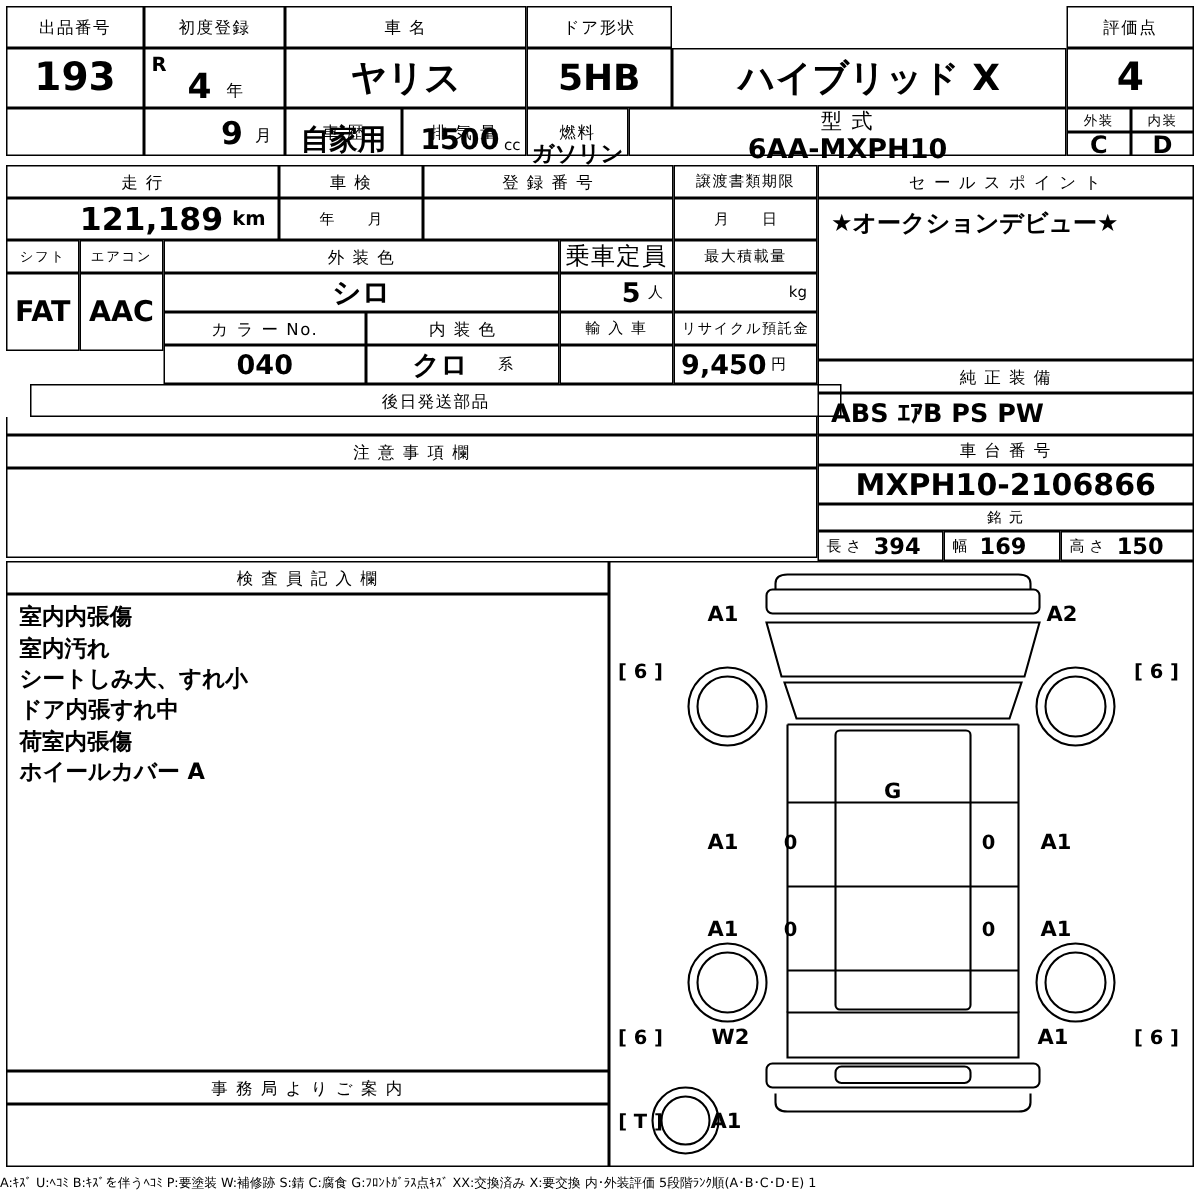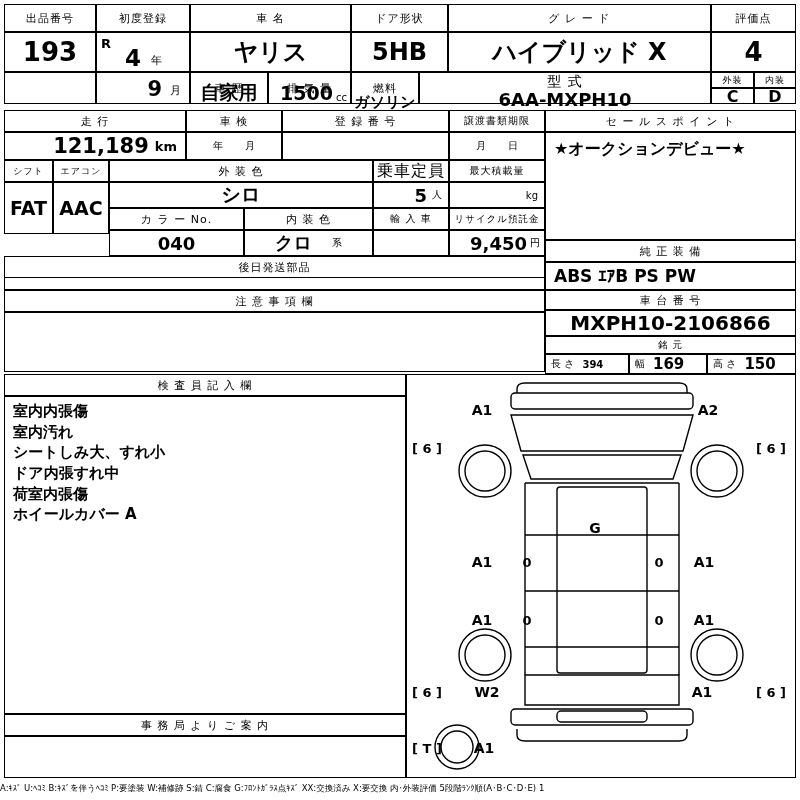--- a/index.html
+++ b/index.html
@@ -70,23 +70,20 @@
   <div class="bx" style="left:351px;top:4px;width:97px;height:28px;">
     <div class="lbl">ドア形状</div>
   </div>
   <div class="bx" style="left:351px;top:32px;width:97px;height:40px;">
     <div class="val" style="font-size:24px;">5HB</div>
   </div>
   <div class="bx" style="left:351px;top:72px;width:68px;height:32px;">
     <div class="lbl">燃料</div>
   </div>
 
-  <div class="bx" style="left:448px;top:4px;width:263px;height:28px;">
-    <div class="lbl">グ レ ー ド</div>
-  </div>
   <div class="bx" style="left:448px;top:32px;width:263px;height:40px;">
     <div class="val" style="font-size:24px;">ハイブリッド X</div>
   </div>
   <div class="bx" style="left:419px;top:72px;width:292px;height:32px;">
     <div style="display:flex;flex-direction:column;width:100%;height:100%;">
       <div style="font-size:14px;text-align:center;letter-spacing:1px;line-height:1.25;">型 式</div>
       <div style="font-size:18px;font-weight:bold;text-align:center;line-height:1.05;">6AA-MXPH10</div>
     </div>
   </div>
 
@@ -225,27 +222,27 @@
   <div class="bx" style="left:244px;top:230px;width:129px;height:26px;">
     <div style="display:flex;align-items:center;justify-content:center;width:100%;height:100%;">
       <span style="font-size:18px;font-weight:bold;">クロ</span>
       <span class="small" style="margin-left:20px;">系</span>
     </div>
   </div>
   <div class="bx" style="left:373px;top:230px;width:76px;height:26px;">
     <div class="val-s"></div>
   </div>
   <div class="bx" style="left:449px;top:230px;width:96px;height:26px;">
-    <div style="display:flex;align-items:center;justify-content:flex-end;width:100%;height:100%;padding-right:4px;box-sizing:border-box;">
+    <div style="display:flex;align-items:center;justify-content:flex-end;width:100%;height:100%;padding-right:20px;box-sizing:border-box;">
       <span style="font-size:18px;font-weight:bold;">9,450</span>
       <span class="small" style="margin-left:3px;">円</span>
     </div>
   </div>
 
-  <div class="bx" style="left:4px;top:256px;width:541px;height:22px;">
+  <div class="bx" style="left:20px;top:256px;width:541px;height:22px;">
     <div class="lbl">後日発送部品</div>
   </div>
   <div class="bx" style="left:4px;top:278px;width:541px;height:12px;border-top:none;"></div>
 
   <div class="bx" style="left:545px;top:240px;width:251px;height:22px;">
     <div class="lbl">純 正 装 備</div>
   </div>
   <div class="bx" style="left:545px;top:262px;width:251px;height:28px;">
     <div style="display:flex;align-items:center;width:100%;height:100%;padding-left:8px;box-sizing:border-box;">
       <span style="font-size:17px;font-weight:bold;">ABS ｴｱB PS PW</span>
@@ -264,21 +261,21 @@
   </div>
   <div class="bx" style="left:545px;top:310px;width:251px;height:26px;">
     <div class="val" style="font-size:20px;">MXPH10-2106866</div>
   </div>
   <div class="bx" style="left:545px;top:336px;width:251px;height:18px;">
     <div class="lbl" style="font-size:9.5px;">銘 元</div>
   </div>
   <div class="bx" style="left:545px;top:354px;width:84px;height:20px;">
     <div style="display:flex;align-items:center;width:100%;height:100%;padding-left:5px;box-sizing:border-box;">
       <span class="small">長 さ</span>
-      <span style="font-size:10px;font-weight:bold;margin-left:8px;">394</span>
+      <span style="font-size:15px;font-weight:bold;margin-left:8px;">394</span>
     </div>
   </div>
   <div class="bx" style="left:629px;top:354px;width:78px;height:20px;">
     <div style="display:flex;align-items:center;width:100%;height:100%;padding-left:5px;box-sizing:border-box;">
       <span class="small">幅</span>
       <span style="font-size:15px;font-weight:bold;margin-left:8px;">169</span>
     </div>
   </div>
   <div class="bx" style="left:707px;top:354px;width:89px;height:20px;">
     <div style="display:flex;align-items:center;width:100%;height:100%;padding-left:5px;box-sizing:border-box;">

